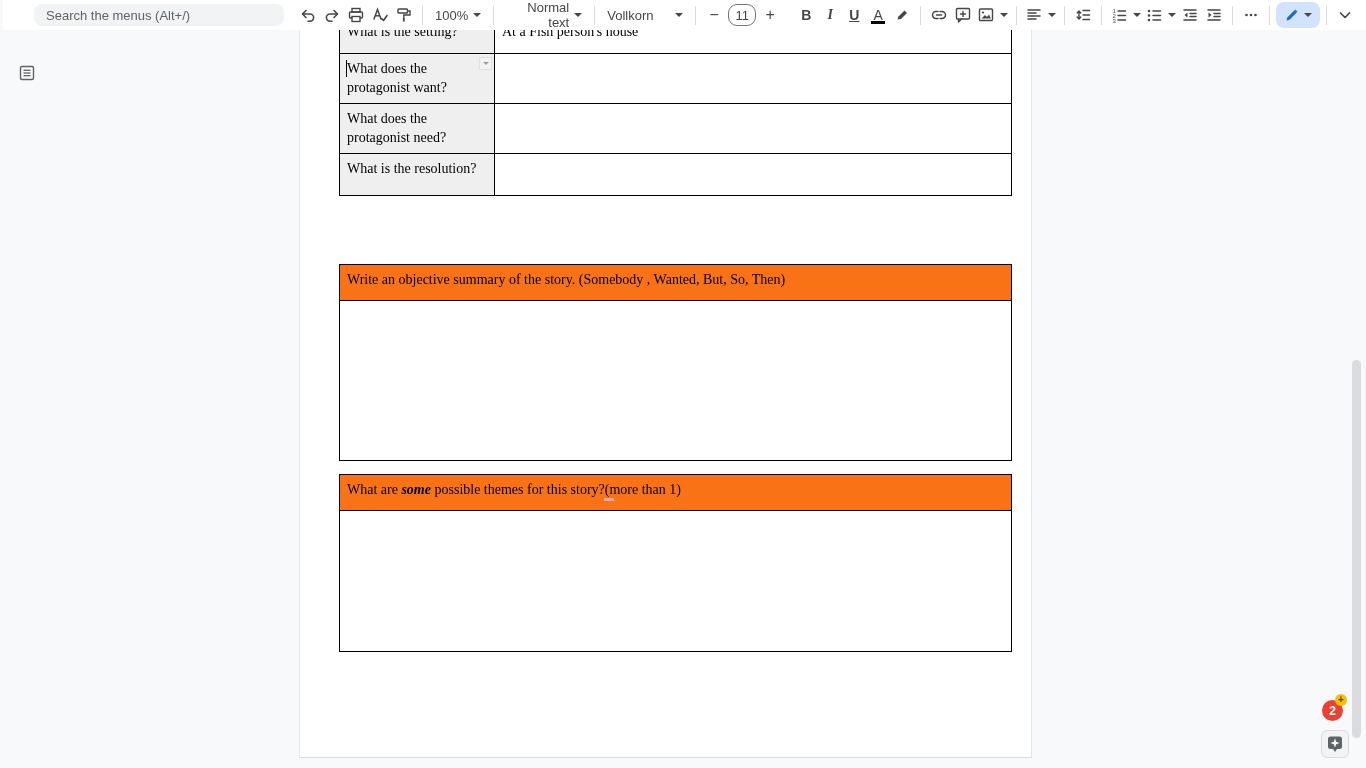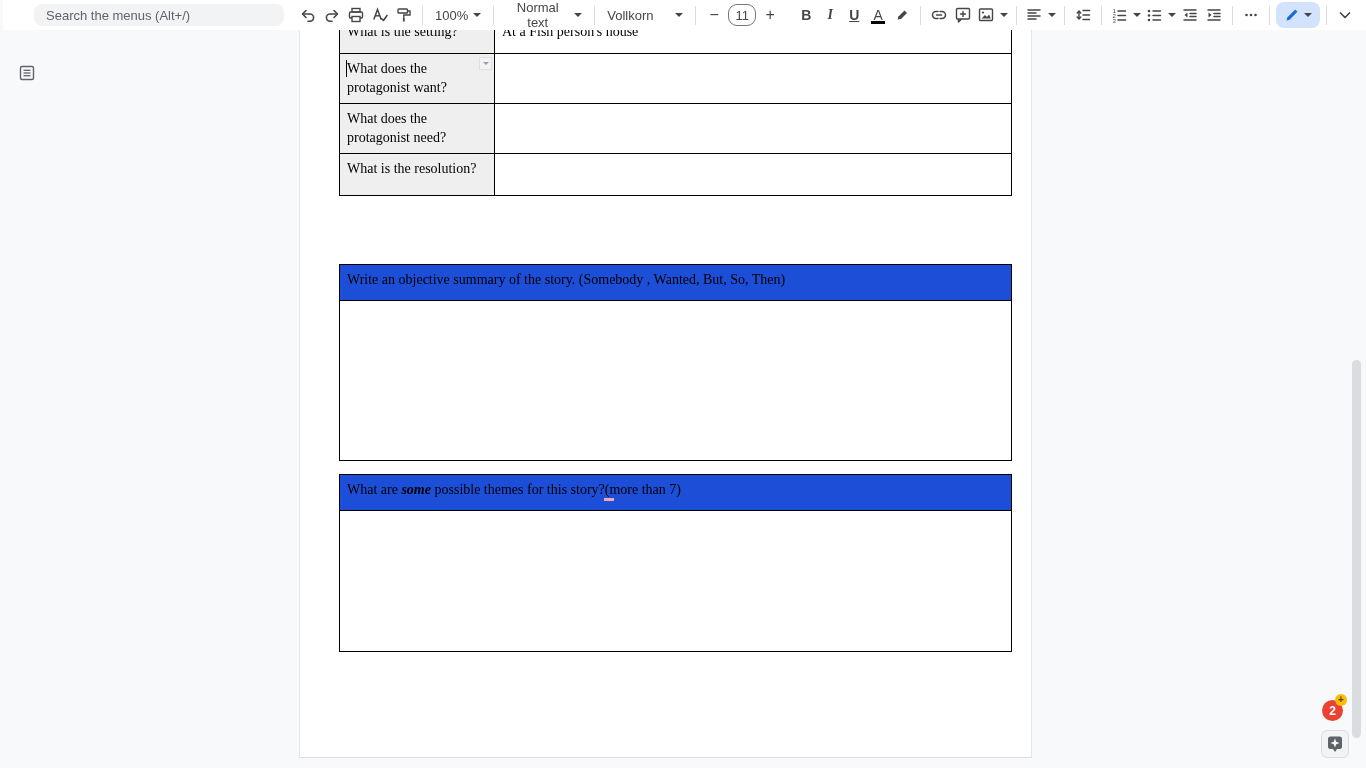--- a/index.html
+++ b/index.html
@@ -13,21 +13,21 @@
   }
   .search-pill {
     margin-left: 31px; width: 250px; height: 22px; border: none; outline: none;
     background: #f1f3f4; border-radius: 8px; padding: 0 12px;
     font-family: "Liberation Sans", sans-serif; font-size: 13px; color: #5f6368;
   }
   .search-pill::placeholder { color: #5f6368; opacity: 1; }
   .tbtn {
     height: 24px; min-width: 24px; border: none; background: transparent; border-radius: 4px;
     display: inline-flex; align-items: center; justify-content: center;
-    color: #444746; cursor: pointer; padding: 0 2px; position: relative;
+    color: #444746; cursor: pointer; padding: 0 2px; position: relative; text-align: right;
   }
   .tbtn svg { display: block; }
   .tbtn .lbl { font-size: 14px; font-weight: bold; color: #444746; line-height: 1; }
   .sep { width: 1px; height: 19px; background: #dadce0; margin: 0 6px; flex: 0 0 auto; } .gap12 { width: 12px; }
   .caret-down {
     width: 0; height: 0; border-left: 4px solid transparent; border-right: 4px solid transparent;
     border-top: 4px solid #444746; display: inline-block; margin-left: 5px;
   }
   .dd-text { font-size: 13px; color: #444746; }
   .zoom-btn { padding: 0 6px; }
@@ -79,21 +79,21 @@
     position: absolute; top: 3px; right: 2px; width: 13px; height: 13px;
     background: #f1f3f4; border: 1px solid #e0e0e0; display: flex; align-items: center; justify-content: center;
     cursor: pointer; padding: 0;
   }
   .cell-dropdown .mini-caret {
     width: 0; height: 0; border-left: 3px solid transparent; border-right: 3px solid transparent;
     border-top: 3px solid #9aa0a6;
   }
   #summary-table { top: 264px; }
   #themes-table { top: 474px; }
-  .hdr-row td { background: #1d4ed8; height: 36px; position: relative; margin-top: 38px; }
+  .hdr-row td { background: #f97316; height: 36px; position: relative; margin-top: 38px; }
   #summary-table .body-row td { height: 160px; background: #fff; }
   #themes-table .body-row td { height: 141px; background: #fff; }
   .emph { font-weight: bold; font-style: italic; }
   .squiggle { position: absolute; left: 264px; top: 23px; width: 10px; height: 3px; background: #f1a9a9; }
 
   
   .v-scroll-thumb {
     position: absolute; right: 5px; top: 360px; width: 9px; height: 378px;
     background: #dadce0; border-radius: 5px; z-index: 30; cursor: pointer;
   }
@@ -165,21 +165,21 @@
         <tr class="body-row">
           <td></td>
         </tr>
       </tbody>
     </table>
 
     <table class="doc-table" id="themes-table">
       <tbody>
         <tr class="hdr-row">
           <td>
-            <span>What are </span><span class="emph">some</span><span> possible themes for this story?(more than 7)</span>
+            <span>What are </span><span class="emph">some</span><span> possible themes for this story?(more than 1)</span>
             <span class="squiggle"></span>
           </td>
         </tr>
         <tr class="body-row">
           <td></td>
         </tr>
       </tbody>
     </table>
 
   </div>

